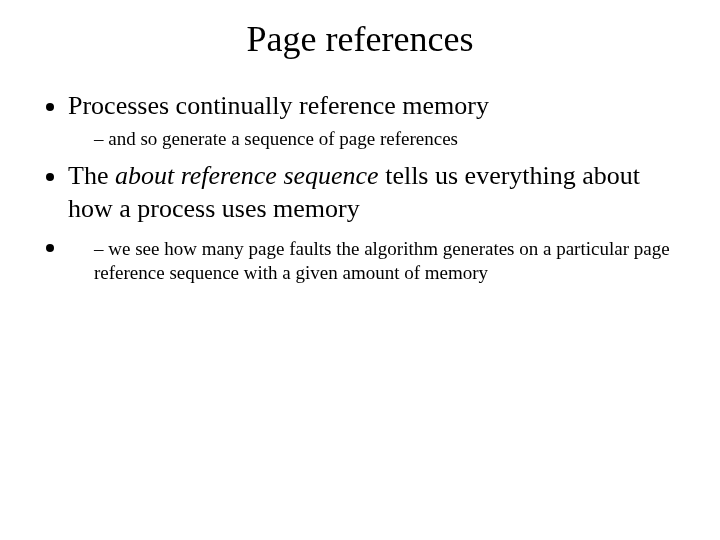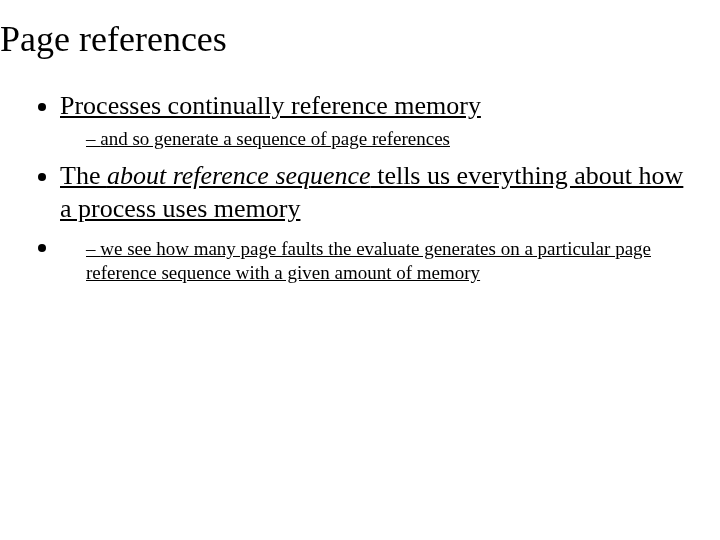--- a/index.html
+++ b/index.html
@@ -12,36 +12,35 @@
   color: #000;
   overflow: hidden;
 }
 .slide {
   position: relative;
   width: 720px;
   height: 540px;
   box-sizing: border-box;
 }
 .title {
-  text-align: left;
+  text-align: center;
   font-size: 36px;
   margin-top: 18px;
   margin-bottom: 30px;
   font-weight: 400;
 }
 .content {
   font-size: 26px;
   line-height: 1.25;
   padding: 0 28px 0 24px;
 }
 ul.level1 {
   list-style: disc;
-  margin: 0;
+  margin: 8px;
   padding-left: 36px;
-  text-decoration: underline;
 }
 ul.level1 > li { margin-bottom: 6px; }
 ul.level2 {
   list-style: none;
   margin: 4px 0 10px 0;
   padding-left: 26px;
   font-size: 19px;
 }
 ul.level2 > li { margin-bottom: 4px; }
 ul.level2 > li::before {
@@ -70,21 +69,21 @@
         <span>Processes continually reference memory</span>
         <ul class="level2">
           <li>and so generate a sequence of page references</li>
         </ul>
       </li>
       <li>
         <span>The </span><em class="term">about reference sequence</em><span> tells us everything about how a process uses memory</span>
       </li>
       <li>
         <ul class="level2">
-          <li>we see how many page faults the evaluate generates on a particular page reference sequence with a given amount of memory</li>
+          <li>we see how many page faults the algorithm generates on a particular page reference sequence with a given amount of memory</li>
         </ul>
       </li>
     </ul>
   </div>
 
   <div class="footer">
     
     
     
   </div>

